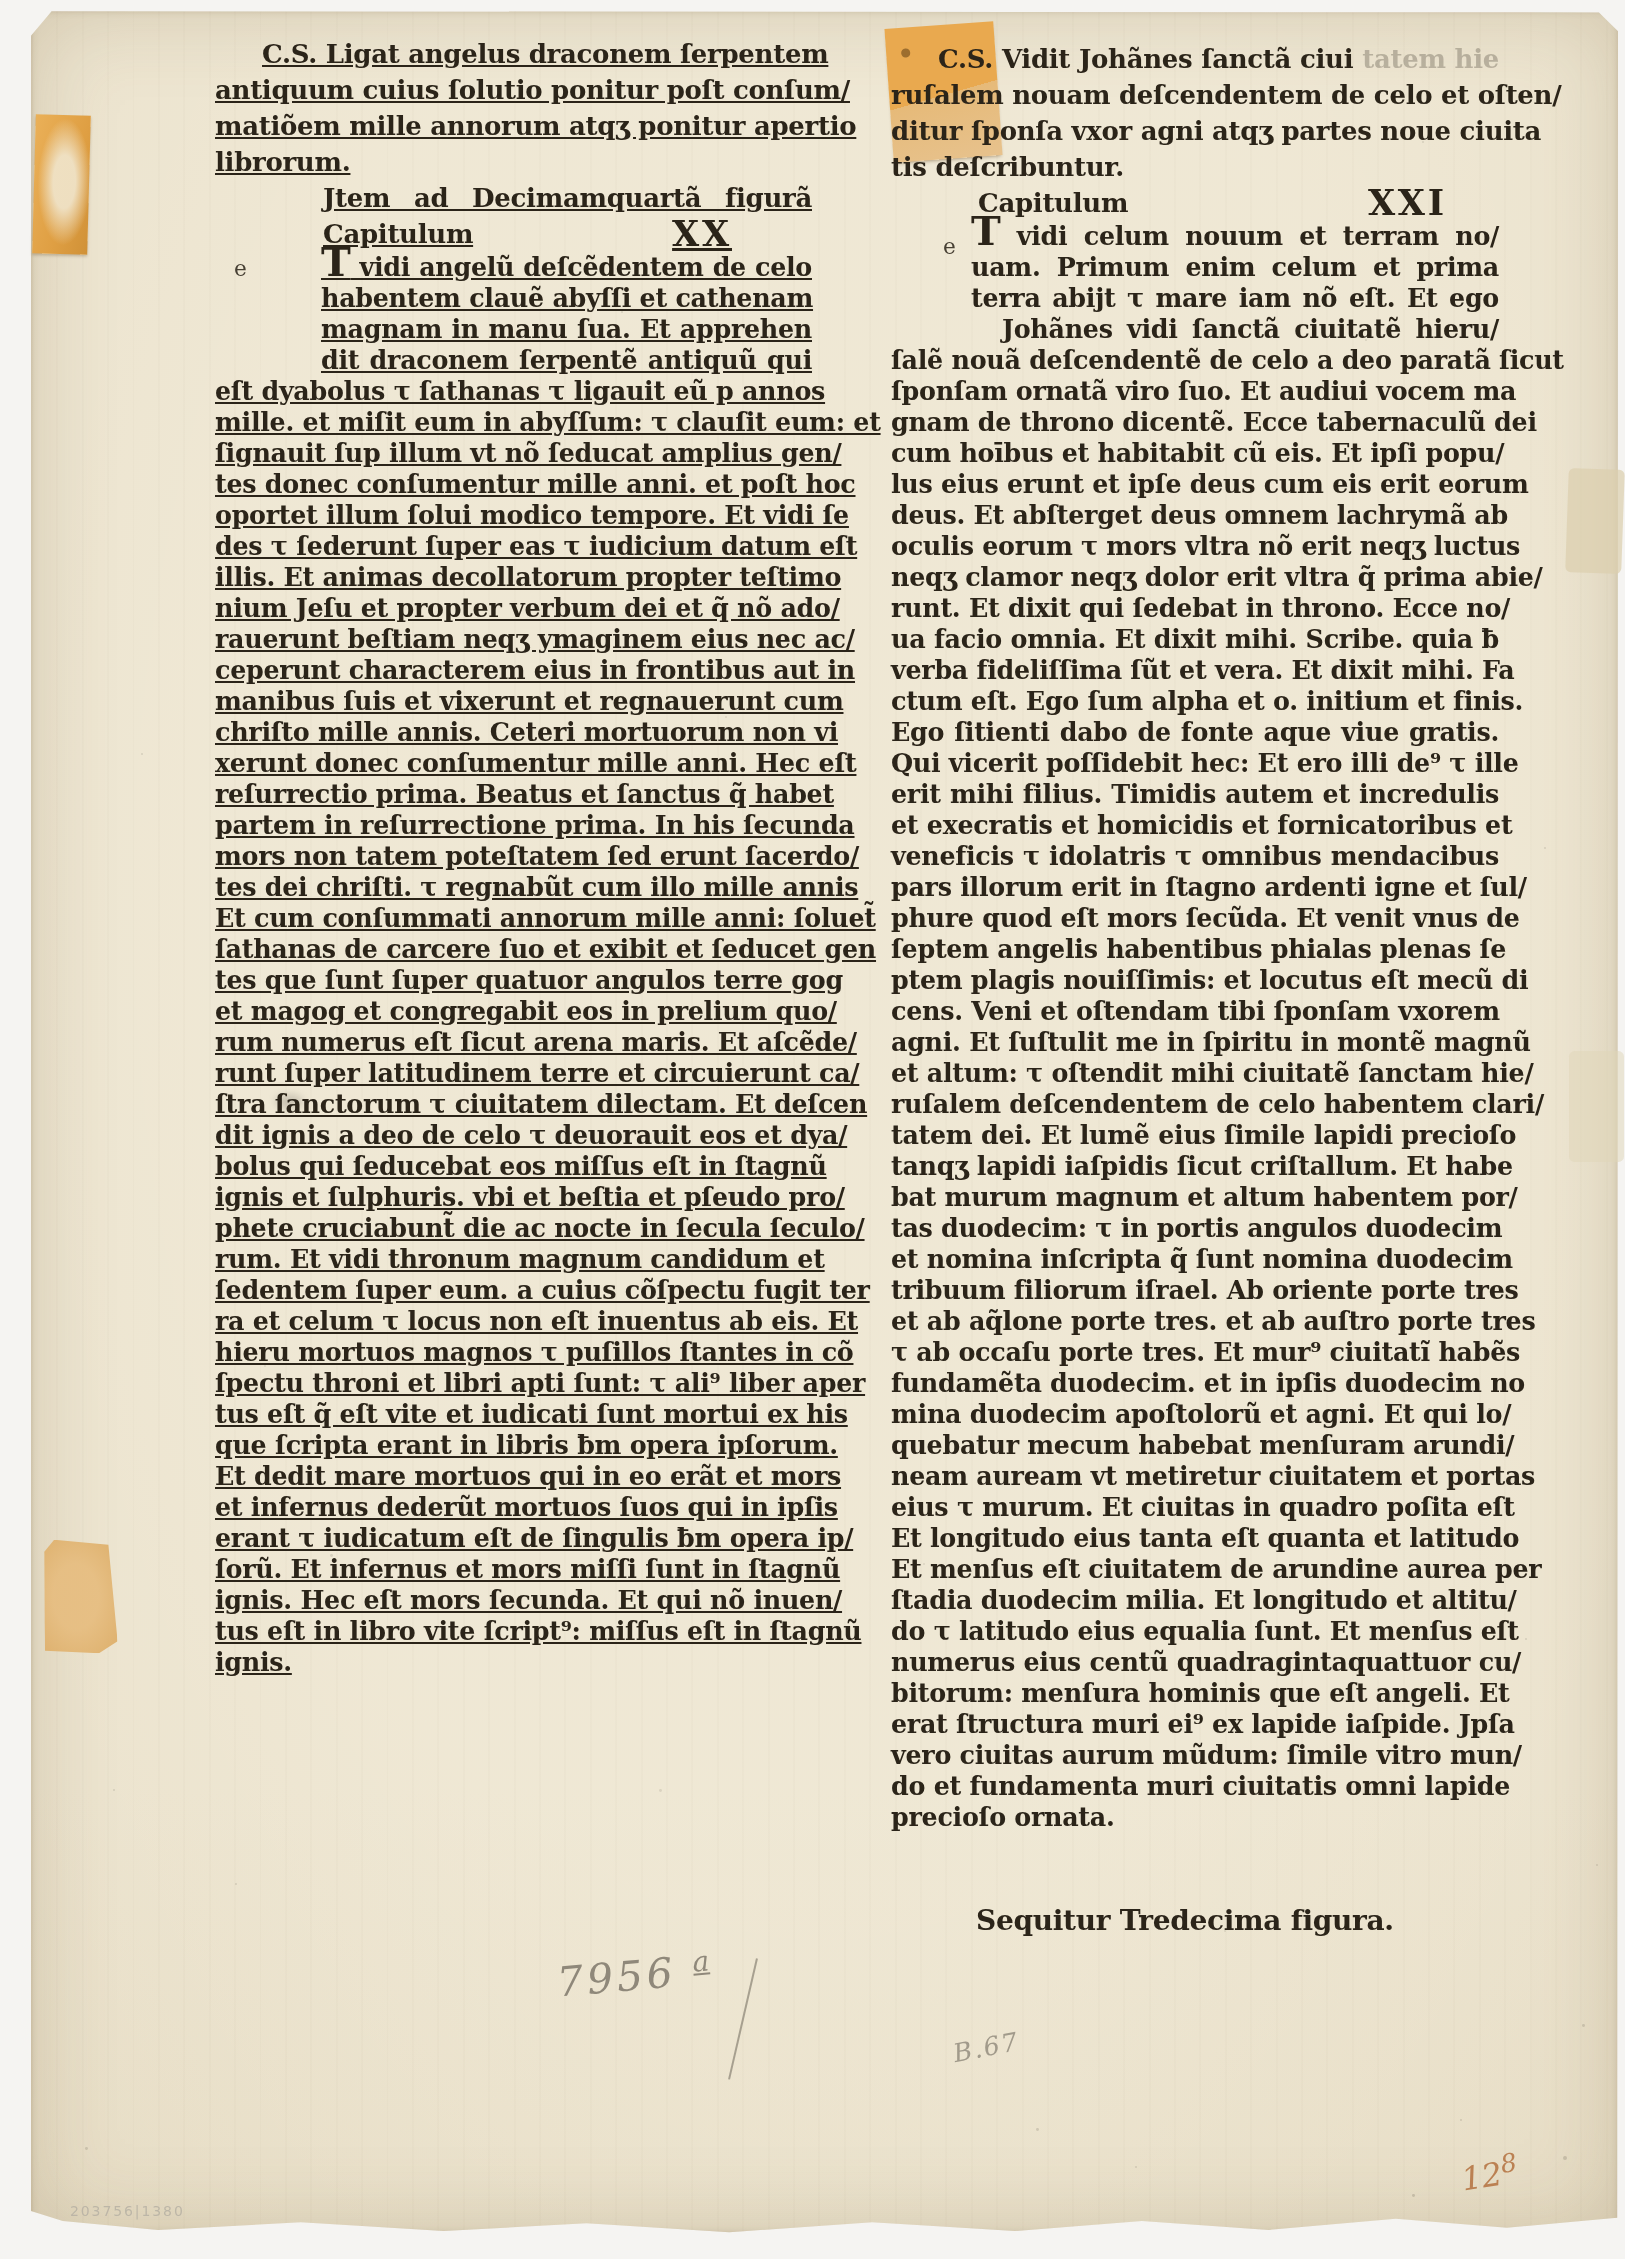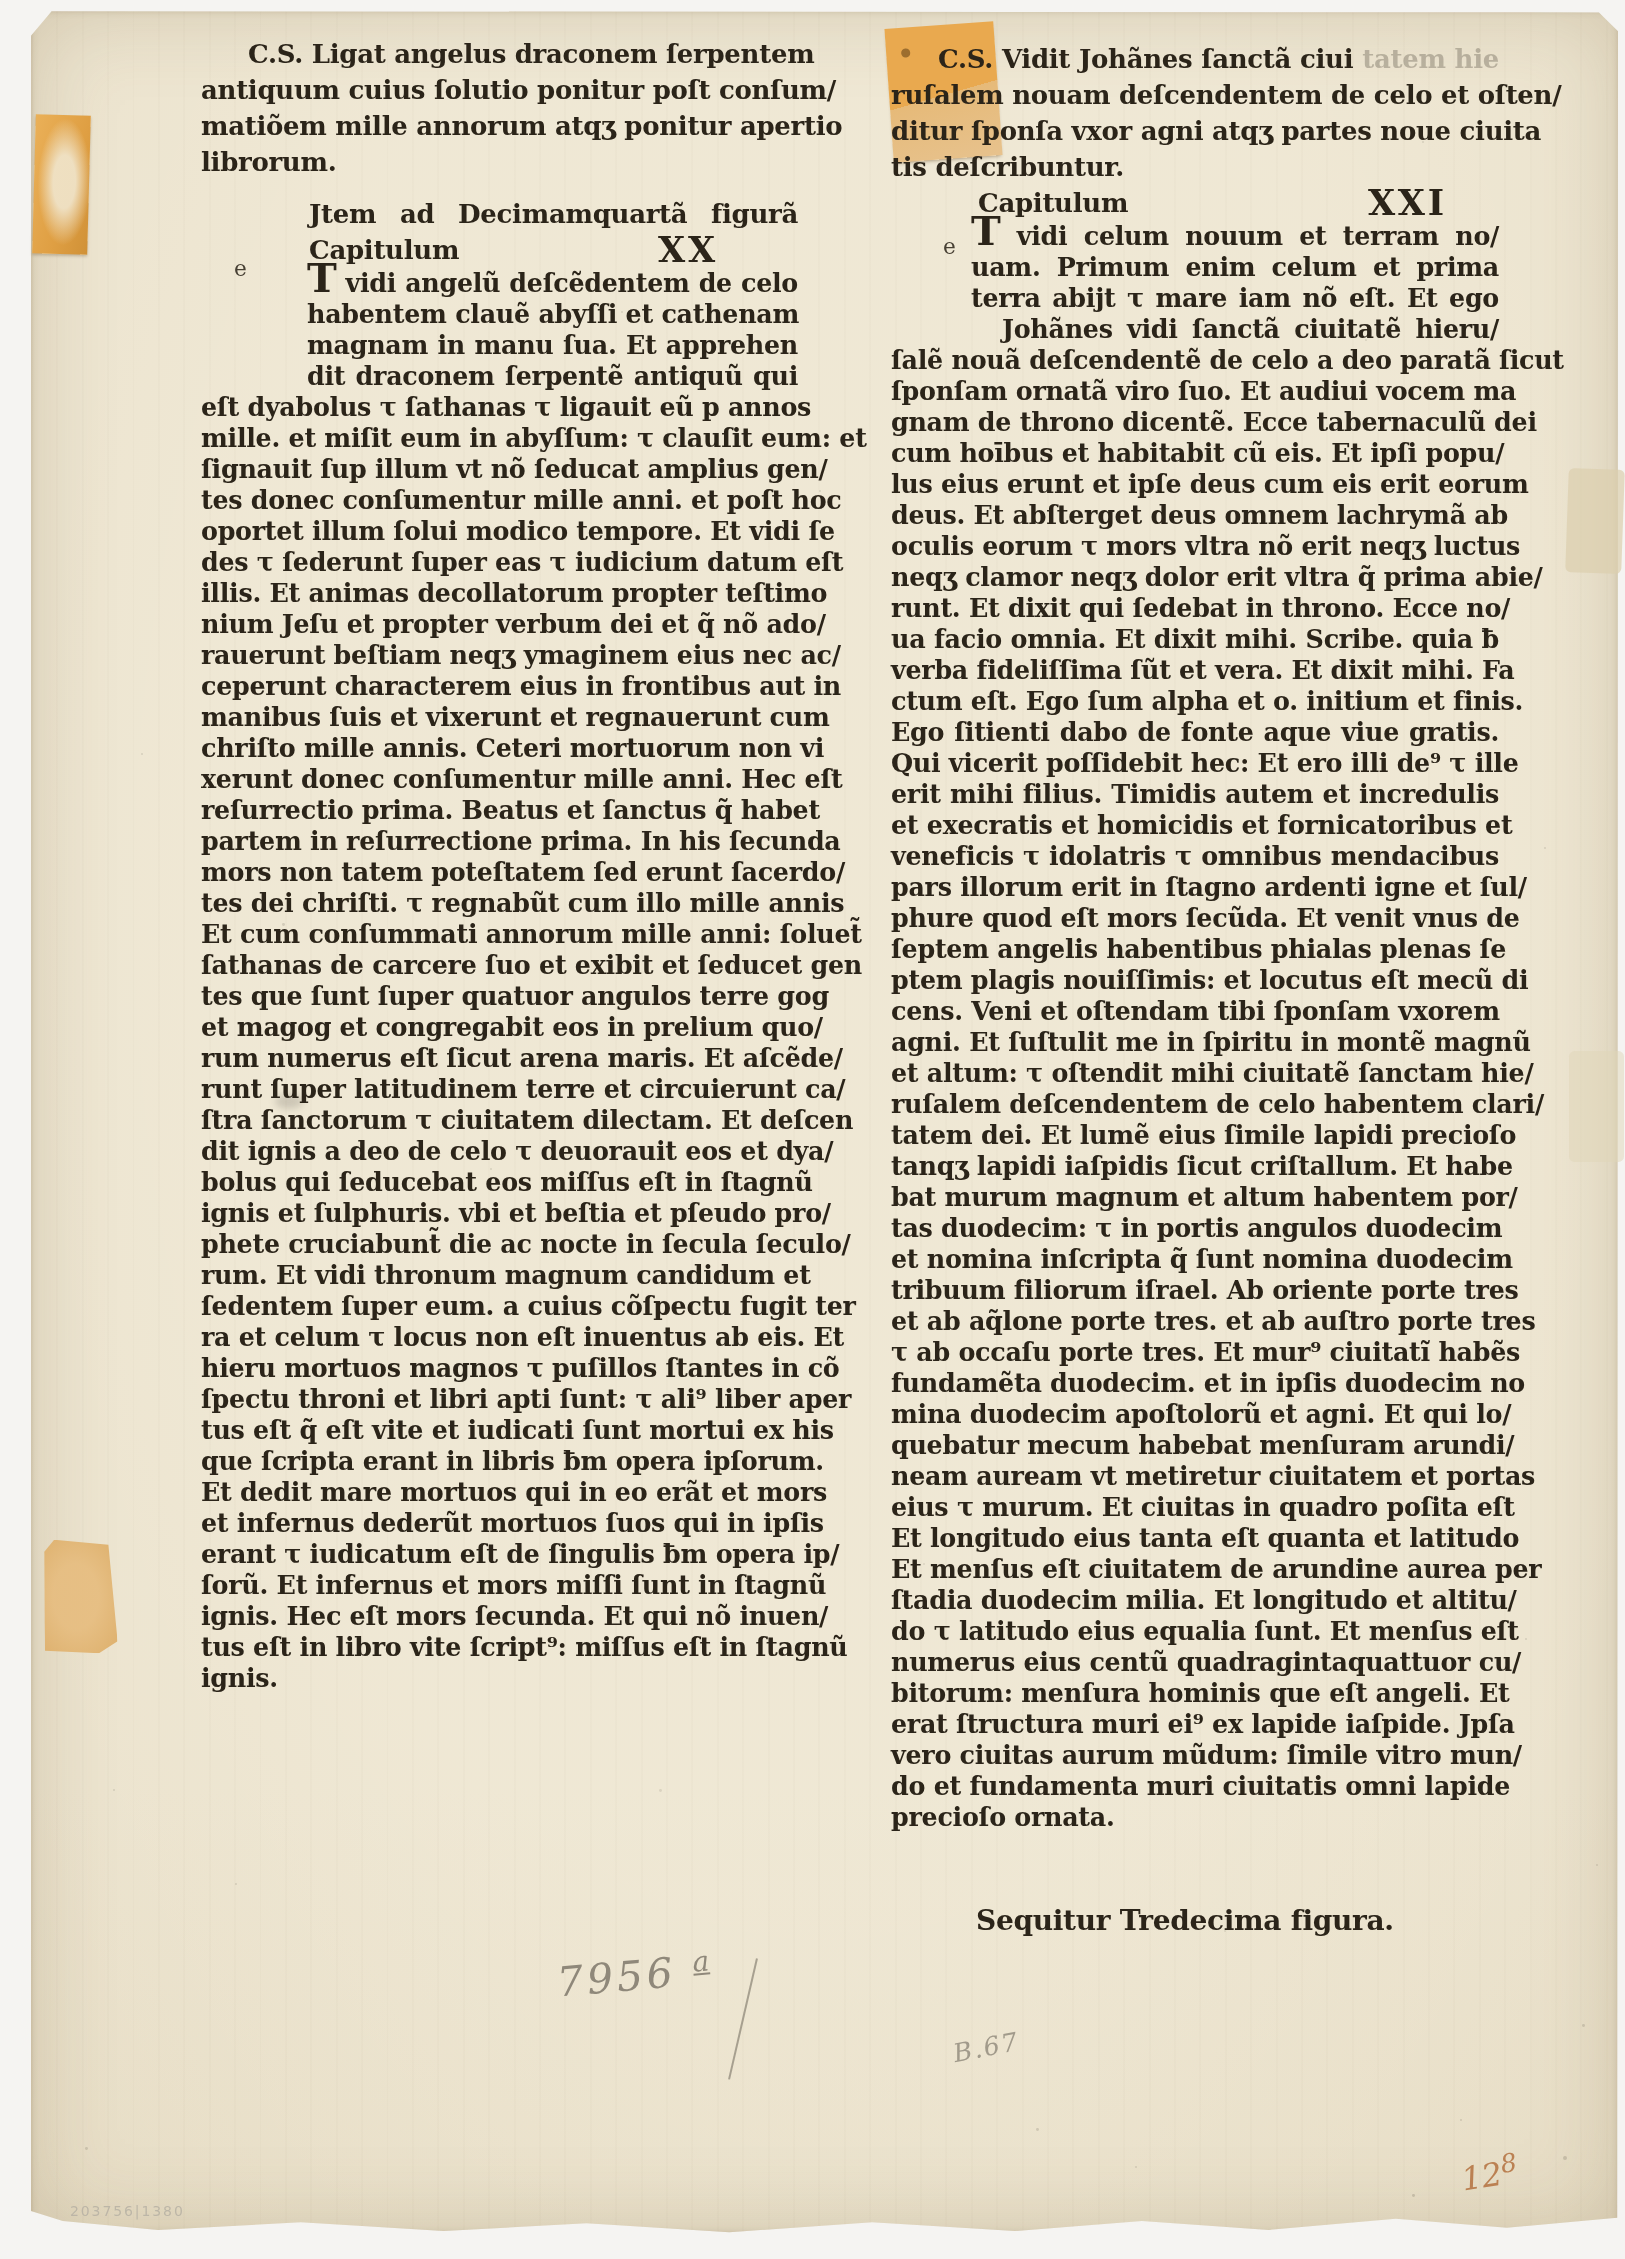--- a/index.html
+++ b/index.html
@@ -6,21 +6,21 @@
   #stage{position:relative;width:1625px;height:2260px;background:var(--bg,#f5f4f2);overflow:hidden;
          font-family:"DejaVu Serif","Liberation Serif",serif;}
   #paper{position:absolute;left:31px;top:11.3px;width:1587px;height:2222px;
          background:
            repeating-linear-gradient(90deg, rgba(90,70,40,0.018) 0 1.9px, rgba(0,0,0,0) 1.9px 25.4px),
            radial-gradient(ellipse at 50% 40%, rgba(255,252,240,.25) 0 55%, rgba(0,0,0,0) 100%),
            linear-gradient(180deg, var(--paper) 0%, var(--paper) 80%, #e6dcc4 100%);
          box-shadow: inset 0 0 85px rgba(120,95,55,.22), inset 0 0 7.5px rgba(110,85,50,.25), 1.9px 2.8px 5.6px rgba(0,0,0,.18);
          clip-path: polygon(0% 1.1%, 1.3% 0%, 98.8% 0.05%, 100% 0.9%, 99.95% 99.3%, 93% 99.75%, 86% 99.35%, 78% 99.85%, 70% 99.45%, 62% 99.9%, 53% 99.5%, 44% 99.95%, 35% 99.55%, 26% 99.9%, 17% 99.5%, 8% 99.85%, 2% 99.45%, 0% 99.0%);}
   .col{position:absolute;color:var(--ink);font-weight:bold;letter-spacing:-0.3px;}
-  #col-left{left:201px;top:36px;width:597px;}
+  #col-left{left:215px;top:36px;width:597px;text-decoration:underline;}
   #col-right{left:891px;top:41px;width:608px;}
   .hline,.bline{width:100%;box-sizing:border-box;text-align:justify;text-align-last:justify;white-space:nowrap;}
   .hline{height:36px;line-height:36px;font-size:26px;}
   .bline{height:31px;line-height:31px;font-size:25.4px;}
   #col-right .bline{height:31px;line-height:31px;}
   .lastleft{text-align-last:left;}
   .caprow{height:36px;line-height:36px;font-size:26px;display:flex;}
   .chapnum{font-size:35px;letter-spacing:2.8px;}
   .init{font-size:40px;line-height:19px;}
   .faint{opacity:.26;}
@@ -67,21 +67,21 @@
   <div class="tape" id="remnant-right-2"></div>
   <div id="smudge"></div>
 
   <div class="col" id="col-left">
     <div id="left-header-lines">
         <div class="hline" style="padding-left: 47px;">C.S. Ligat angelus draconem ſerpentem</div>
         <div class="hline">antiquum cuius ſolutio ponitur poſt conſum/</div>
         <div class="hline">matiõem mille annorum atqʒ ponitur apertio</div>
         <div class="hline lastleft">librorum.</div>
       </div>
-    <div class="hline" style="padding-left:108px;margin-top:16px;">Jtem ad Decimamquartã figurã</div>
+    <div class="hline" style="padding-left:108px;">Jtem ad Decimamquartã figurã</div>
     <div class="caprow">
       <span style="padding-left:108px;">Capitulum</span>
       <span class="chapnum" style="margin-left:auto;margin-right:80px;">XX</span>
     </div>
     <div id="left-body-lines">
         <div class="bline" style="padding-left: 106px;"><span class="init">T</span> vidi angelũ deſcẽdentem de celo</div>
         <div class="bline" style="padding-left: 106px;">habentem clauẽ abyſſi et cathenam</div>
         <div class="bline" style="padding-left: 106px;">magnam in manu ſua. Et apprehen</div>
         <div class="bline" style="padding-left: 106px;">dit draconem ſerpentẽ antiquũ qui</div>
         <div class="bline">eſt dyabolus τ ſathanas τ ligauit eũ p annos</div>

